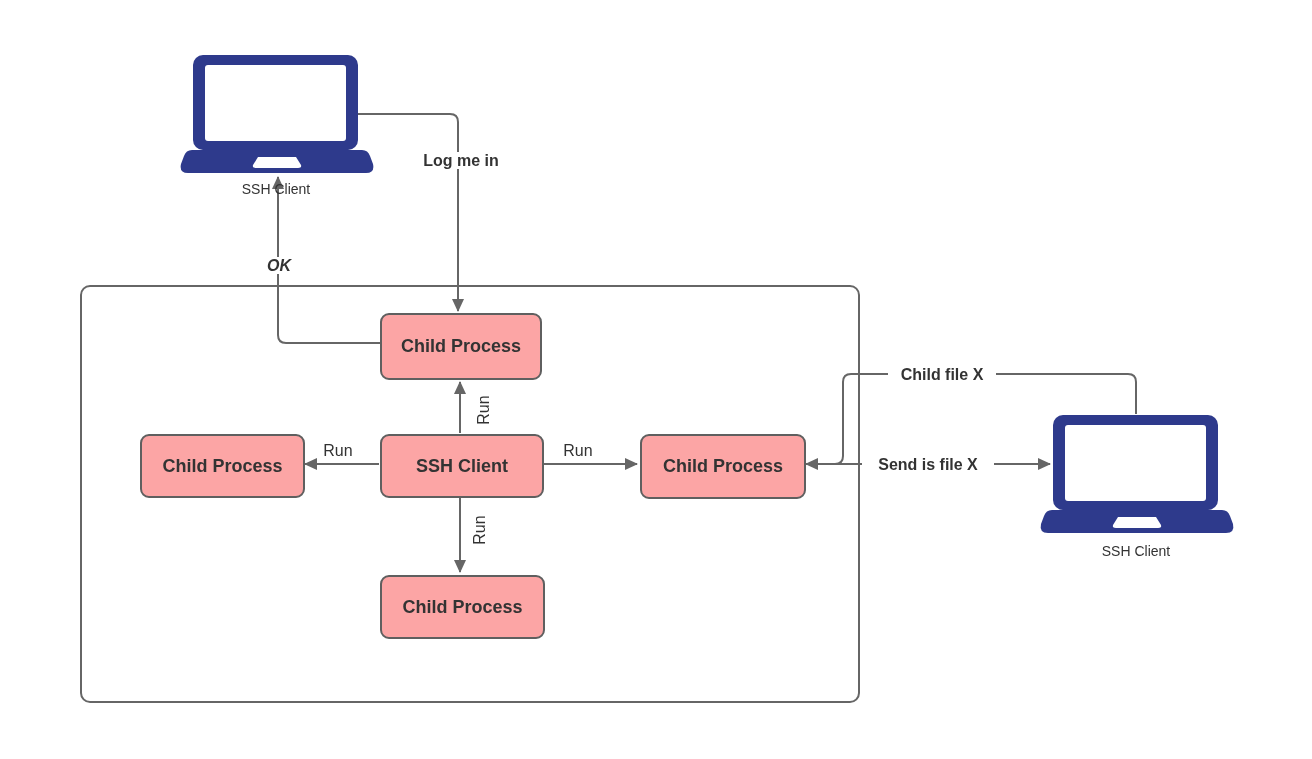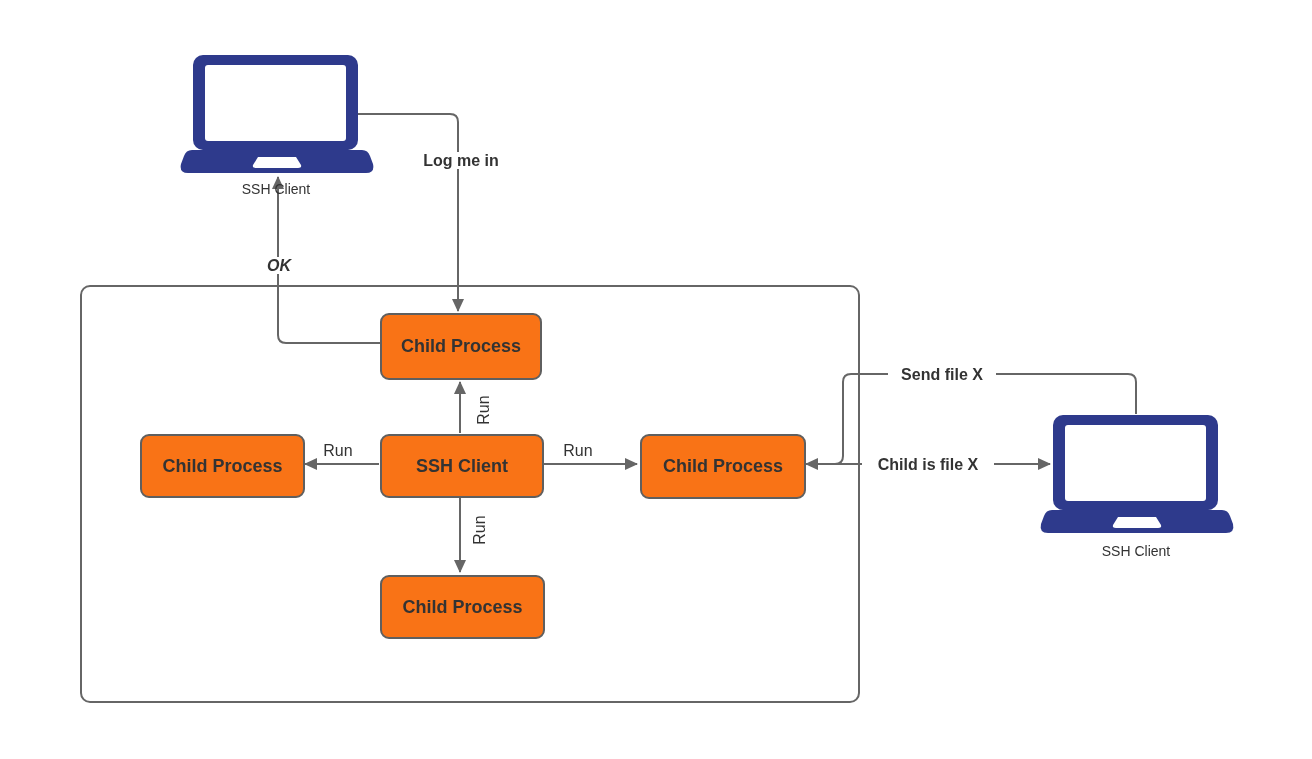--- a/index.html
+++ b/index.html
@@ -6,21 +6,21 @@
   #canvas{
     position:relative;width:1312px;height:759px;background:#ffffff;overflow:hidden;
     font-family:"Liberation Sans","DejaVu Sans",sans-serif;color:#333333;
   }
   #container-box{
     position:absolute;left:80px;top:285px;width:776px;height:414px;
     border:2px solid #666666;border-radius:10px;background:transparent;z-index:1;
   }
   svg.layer{position:absolute;left:0;top:0;z-index:2;}
   .node{
-    position:absolute;background:#f97316;border:2px solid #5f5f5f;border-radius:9px;
+    position:absolute;background:#fca5a5;border:2px solid #5f5f5f;border-radius:9px;
     display:flex;align-items:center;justify-content:center;
     font-size:18px;font-weight:bold;color:#333333;z-index:3;white-space:nowrap;
   }
   .edge-label{
     position:absolute;z-index:4;text-align:center;font-size:16px;font-weight:bold;
     color:#333333;background:#ffffff;line-height:17px;white-space:nowrap;
   }
   .edge-label.plain{background:transparent;font-weight:normal;font-size:16px;}
   .edge-label.vert{
     width:44px;height:20px;line-height:20px;transform:rotate(-90deg);
@@ -92,17 +92,17 @@
   <div class="edge-label" style="left:256px;top:257px;width:46px;font-style:italic;">OK</div>
 
   <div class="edge-label vert" style="left:462px;top:400px;">Run</div>
 
   <div class="edge-label plain" style="left:310px;top:442px;width:56px;">Run</div>
 
   <div class="edge-label plain" style="left:550px;top:442px;width:56px;">Run</div>
 
   <div class="edge-label vert" style="left:458px;top:520px;">Run</div>
 
-  <div class="edge-label" style="left:888px;top:366px;width:108px;">Send file X</div>
+  <div class="edge-label" style="left:888px;top:366px;width:108px;">Child file X</div>
 
-  <div class="edge-label" style="left:862px;top:456px;width:132px;">Child is file X</div>
+  <div class="edge-label" style="left:862px;top:456px;width:132px;">Send is file X</div>
 
 </div>
 
 </body></html>

